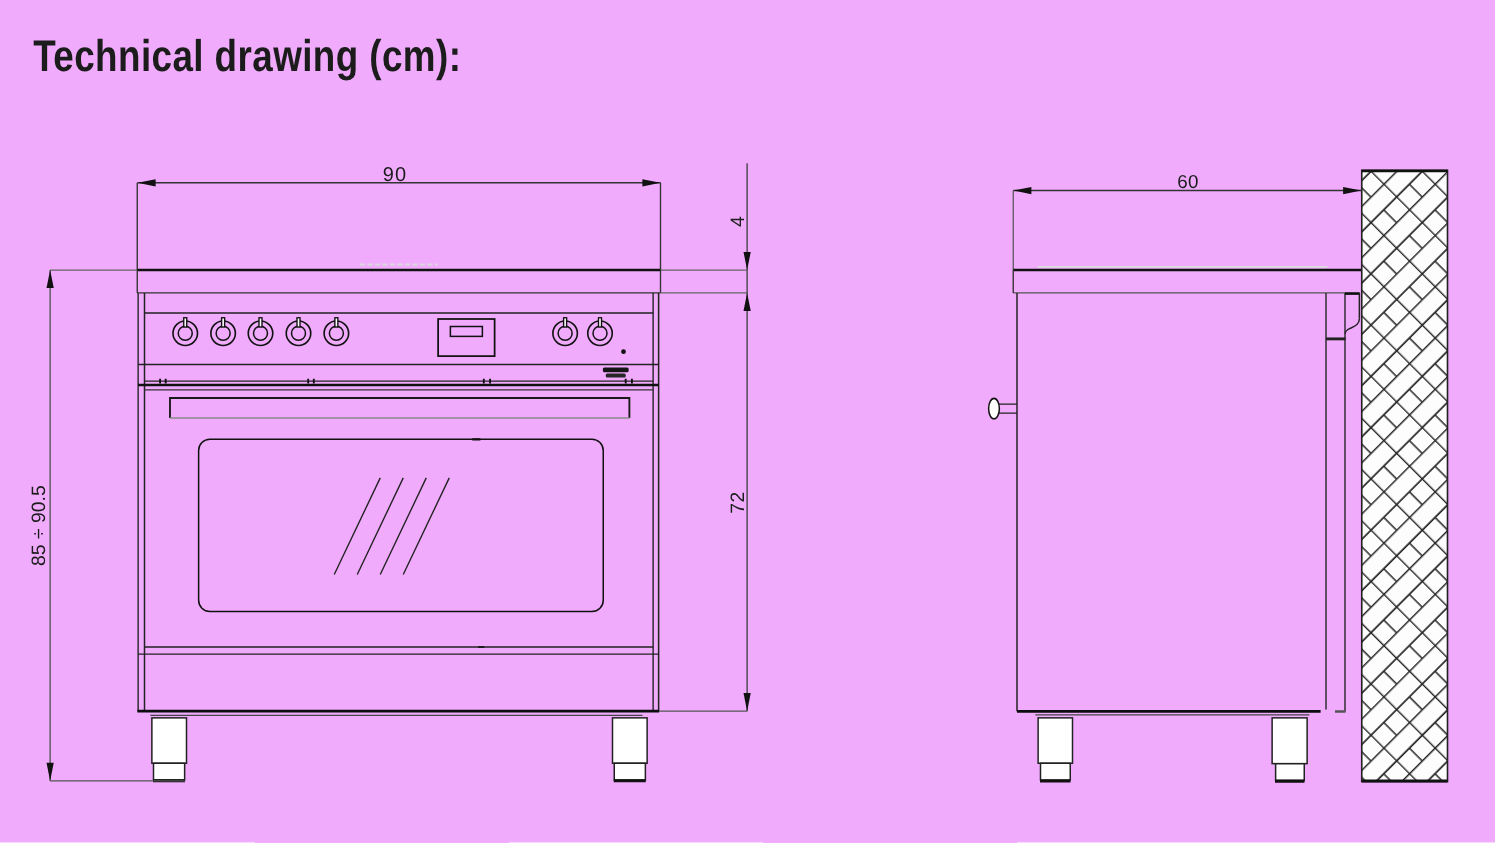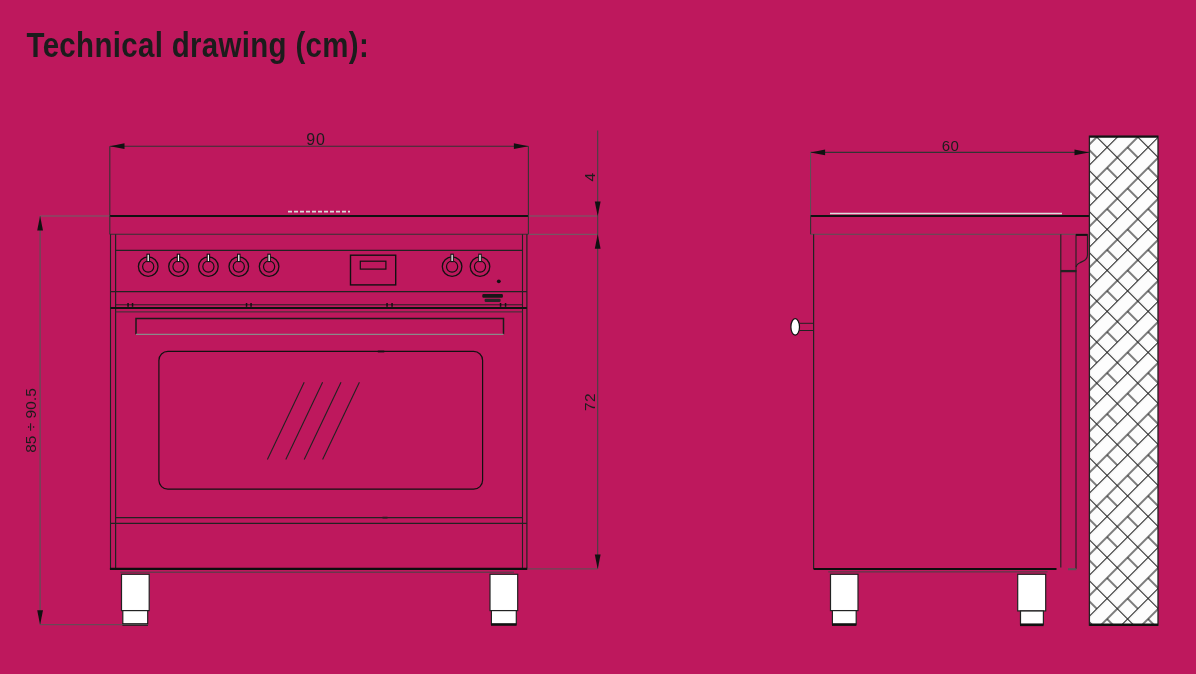--- a/index.html
+++ b/index.html
@@ -1,16 +1,16 @@
 <!DOCTYPE html>
 <html><head>
 <meta charset="utf-8">
 <style>
   html,body{margin:0;padding:0;background:#ffffff;}
-  .page{position:relative;width:1196px;height:674px;background:#be185d;overflow:hidden;}
+  .page{position:relative;width:1196px;height:674px;background:#f0abfc;overflow:hidden;}
   svg{position:absolute;left:0;top:0;}
   text{font-family:"Liberation Sans",sans-serif;fill:#1c1c1c;filter:opacity(0.999);}
 </style>
 </head>
 <body>
 <div class="page">
 <svg width="1196" height="674" viewBox="0 0 1196 674">
   <defs>
     <pattern id="wallhatch" width="29" height="29" patternUnits="userSpaceOnUse" patternTransform="rotate(-45 1124 380)">
       <rect width="29" height="29" fill="#fdfdfd"></rect>

